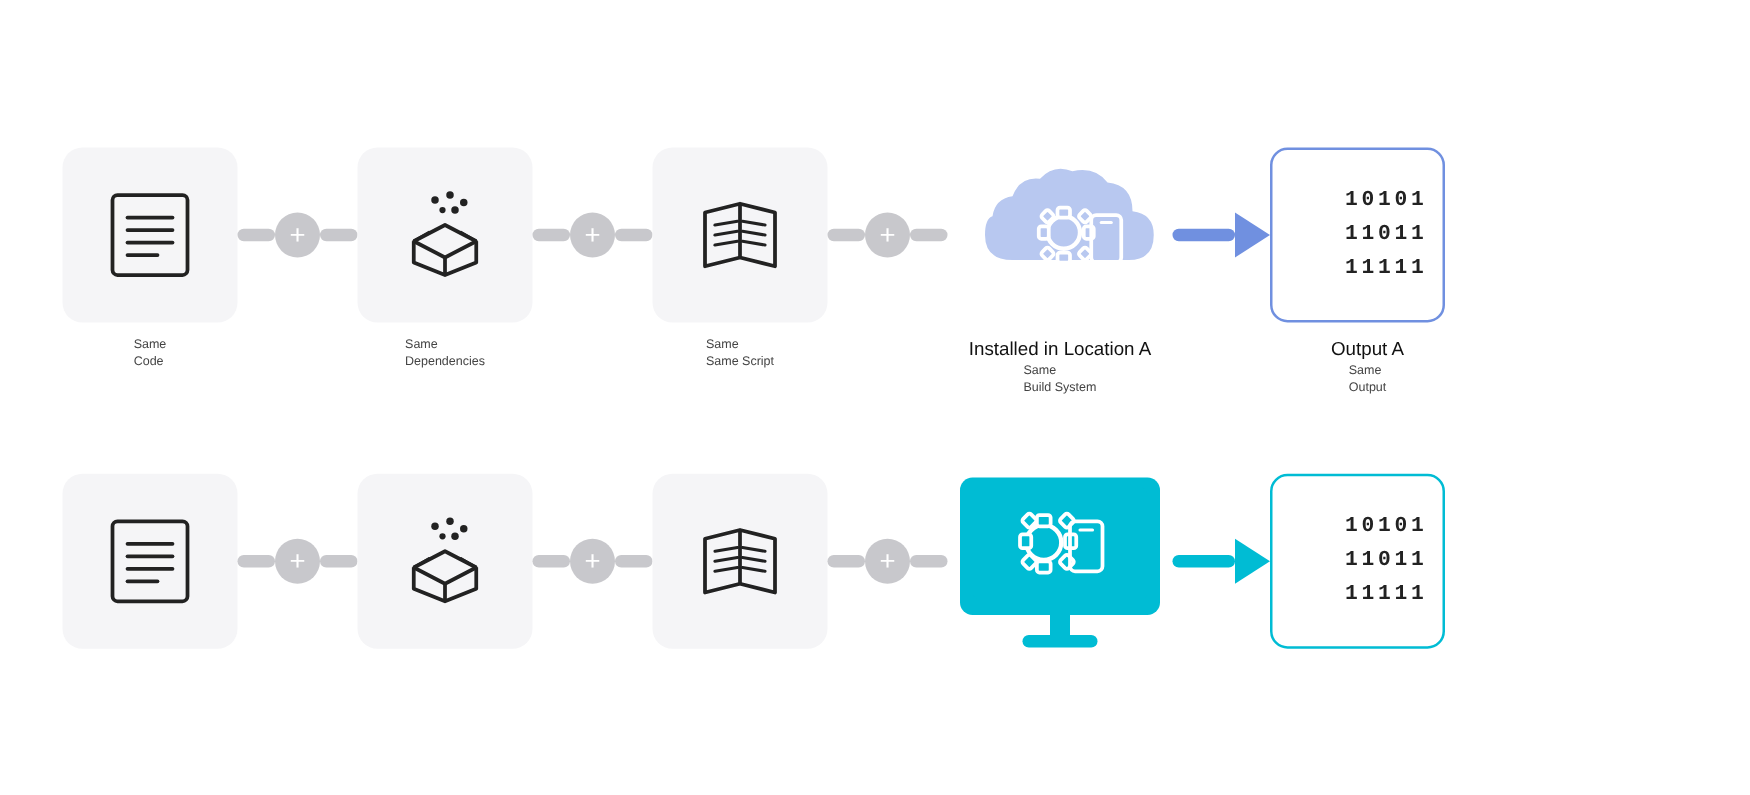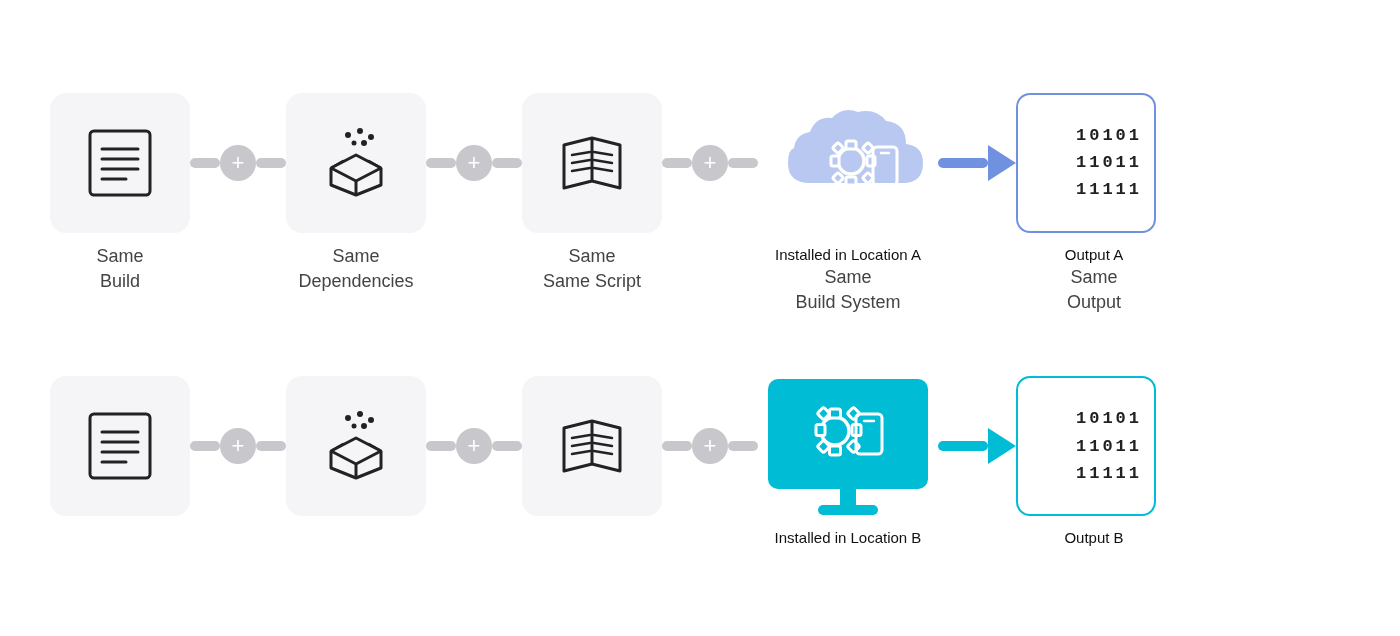--- a/index.html
+++ b/index.html
@@ -123,23 +123,23 @@
       font-family: 'Courier New', monospace;
       font-size: 17px;
       font-weight: 600;
       line-height: 1.6;
       letter-spacing: 3px;
       color: #222;
       margin-left: 46px;
     }
 
     .item-label {
-      font-size: 18px;
+      font-size: 10px;
       color: #444;
-      text-align: center;
+      text-align: left;
       line-height: 1.4;
     }
 
     .item-label-bold {
       font-size: 15px;
       color: #111;
       text-align: center;
       font-weight: 400;
       line-height: 1.4;
     }
@@ -279,21 +279,21 @@
         </div>
       </div>
 
     </div>
 
     <div class="below-labels" style="margin-left:0; gap:0;">
 
       <div style="width:140px; display:flex; justify-content:center;">
         <div class="item-label">
           <span>Same</span><br>
-          <span>Build</span>
+          <span>Code</span>
         </div>
       </div>
 
       <div style="width:96px;"></div>
 
       <div style="width:140px; display:flex; justify-content:center;">
         <div class="item-label">
           <span>Same</span><br>
           <span>Dependencies</span>
         </div>
@@ -423,41 +423,17 @@
       <div class="output-box output-box-b">
         <div class="binary-grid">
           <div>10101</div>
           <div>11011</div>
           <div>11111</div>
         </div>
       </div>
 
     </div>
 
-    <div class="below-labels" style="margin-left:0; gap:0;">
-
-      <div style="width:140px;"></div>
-
-      <div style="width:96px;"></div>
-
-      <div style="width:140px;"></div>
-
-      <div style="width:96px;"></div>
-
-      <div style="width:140px;"></div>
-
-      <div style="width:96px;"></div>
-
-      <div style="width:180px; display:flex; justify-content:center; flex-direction:column; align-items:center;">
-        <div class="item-label-bold">Installed in Location B</div>
-      </div>
-
-      <div style="width:86px;"></div>
-
-      <div style="width:140px; display:flex; justify-content:center; flex-direction:column; align-items:center;">
-        <div class="item-label-bold">Output B</div>
-      </div>
-    </div>
   </div>
 
   <div style="position:absolute; left:0; top:0; pointer-events:none;"></div>
 
 </div>
 
 </body></html>

